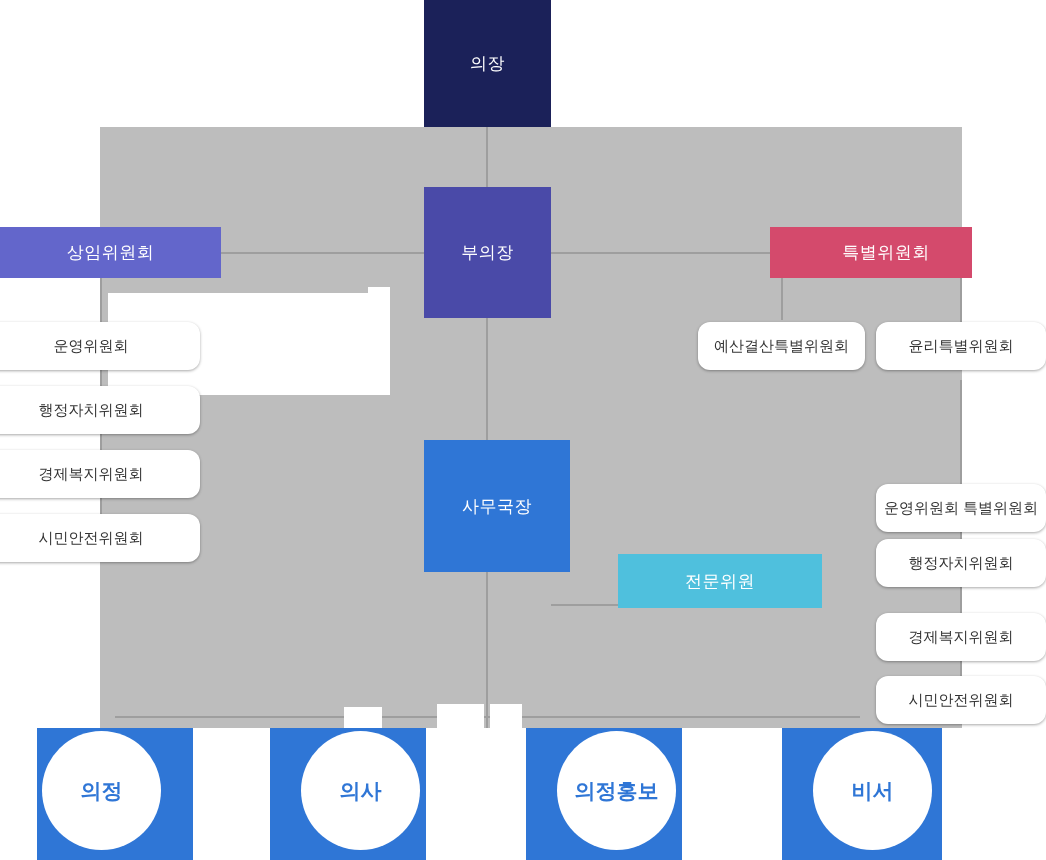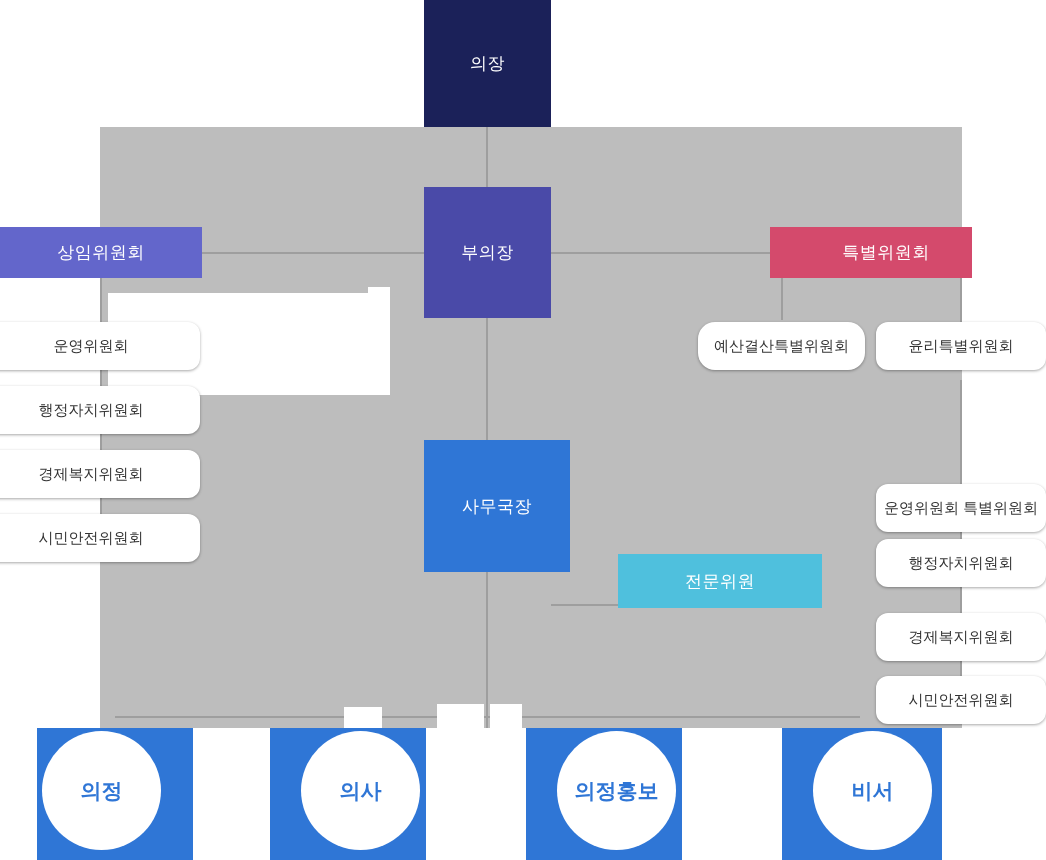--- a/index.html
+++ b/index.html
@@ -83,21 +83,21 @@
     font-size: 17px;
   }
   .node-expert {
     left: 618px; top: 554px;
     width: 204px; height: 54px;
     background: #4fc0dd;
     font-size: 17px;
   }
   .node-standing {
     left: 0px; top: 227px;
-    width: 202px; height: 51px;
+    width: 221px; height: 51px;
     background: #6366cb;
     font-size: 17px;
   }
   .node-special {
     left: 770px; top: 227px;
     width: 202px; height: 51px;
     background: #d4days;
     font-size: 17px;
     padding-left: 30px;
   }
@@ -206,21 +206,21 @@
   <div class="pill" style="left:-18px; top:386px; width:218px; height:48px;">
     <span>행정자치위원회</span>
   </div>
   <div class="pill" style="left:-18px; top:450px; width:218px; height:48px;">
     <span>경제복지위원회</span>
   </div>
   <div class="pill" style="left:-18px; top:514px; width:218px; height:48px;">
     <span>시민안전위원회</span>
   </div>
 
-  <div class="pill" style="left:698px; top:322px; width:167px; height:48px;border-radius:17px;">
+  <div class="pill" style="left:698px; top:322px; width:167px; height:48px;">
     <span>예산결산특별위원회</span>
   </div>
   <div class="pill" style="left:876px; top:484px; width:170px; height:48px;">
     <span>운영위원회 특별위원회</span>
   </div>
 
   <div class="pill" style="left:876px; top:322px; width:170px; height:48px;">
     <span>윤리특별위원회</span>
   </div>
   <div class="pill" style="left:876px; top:539px; width:170px; height:48px;">

